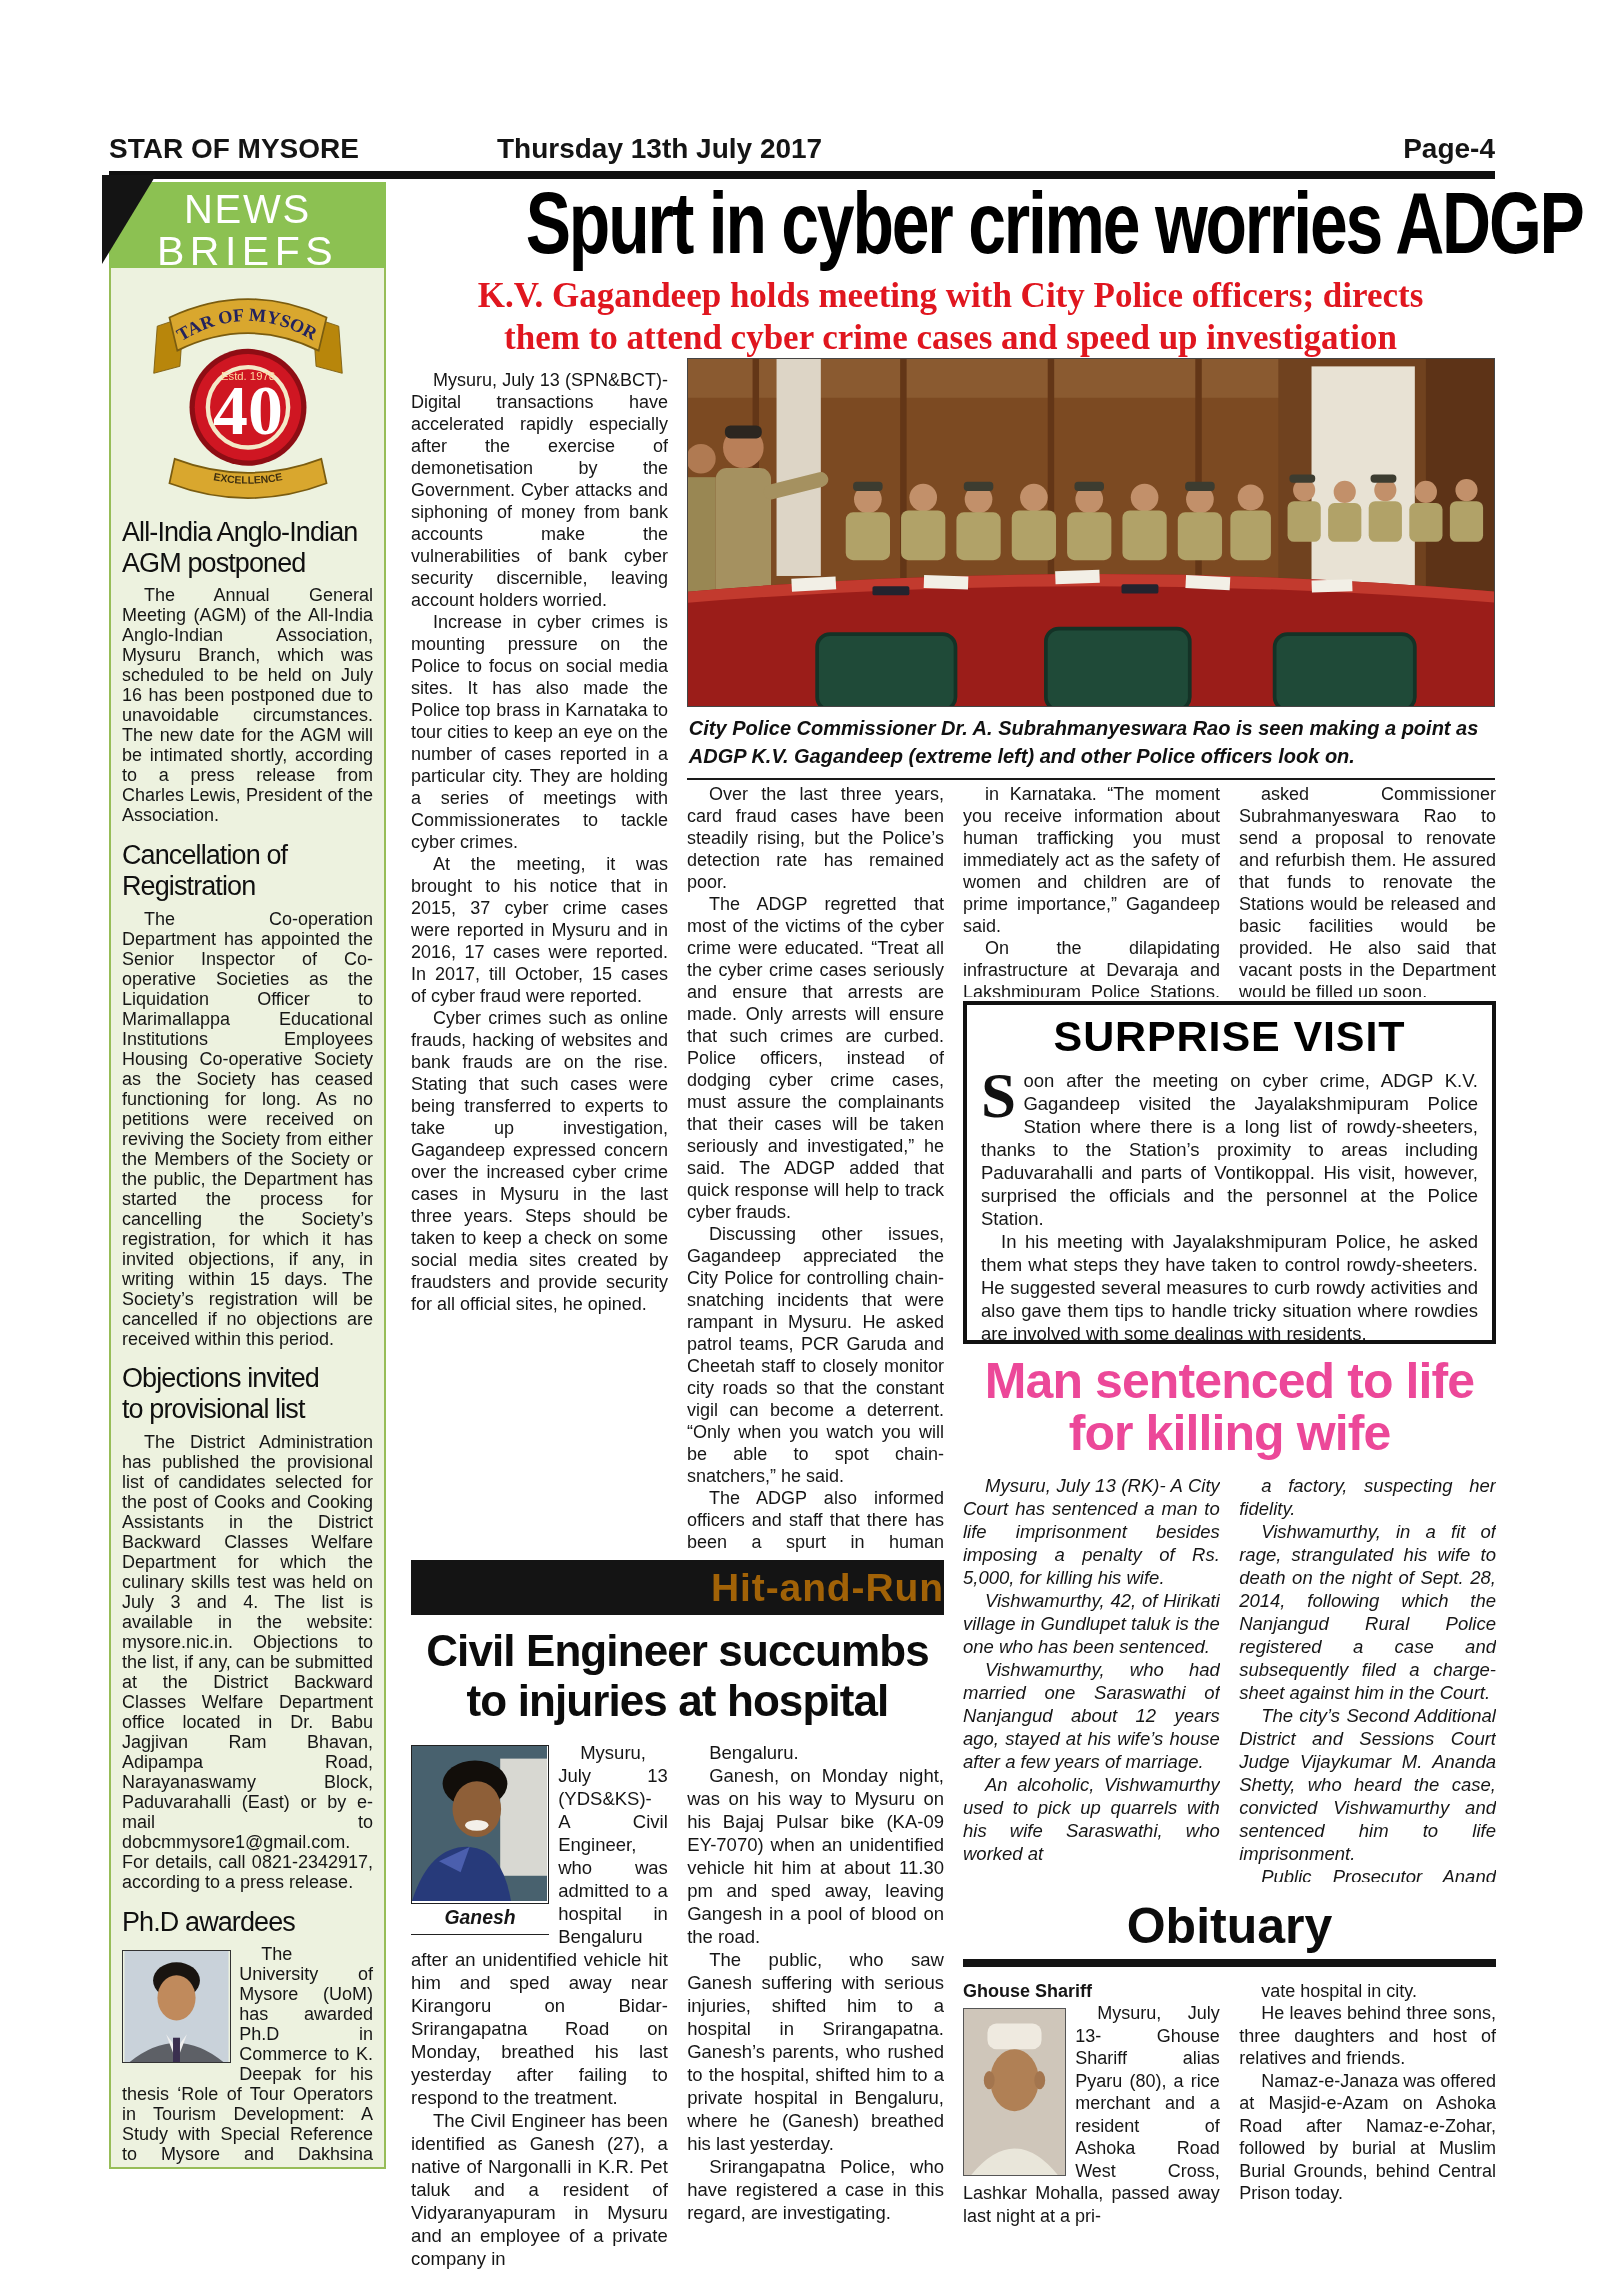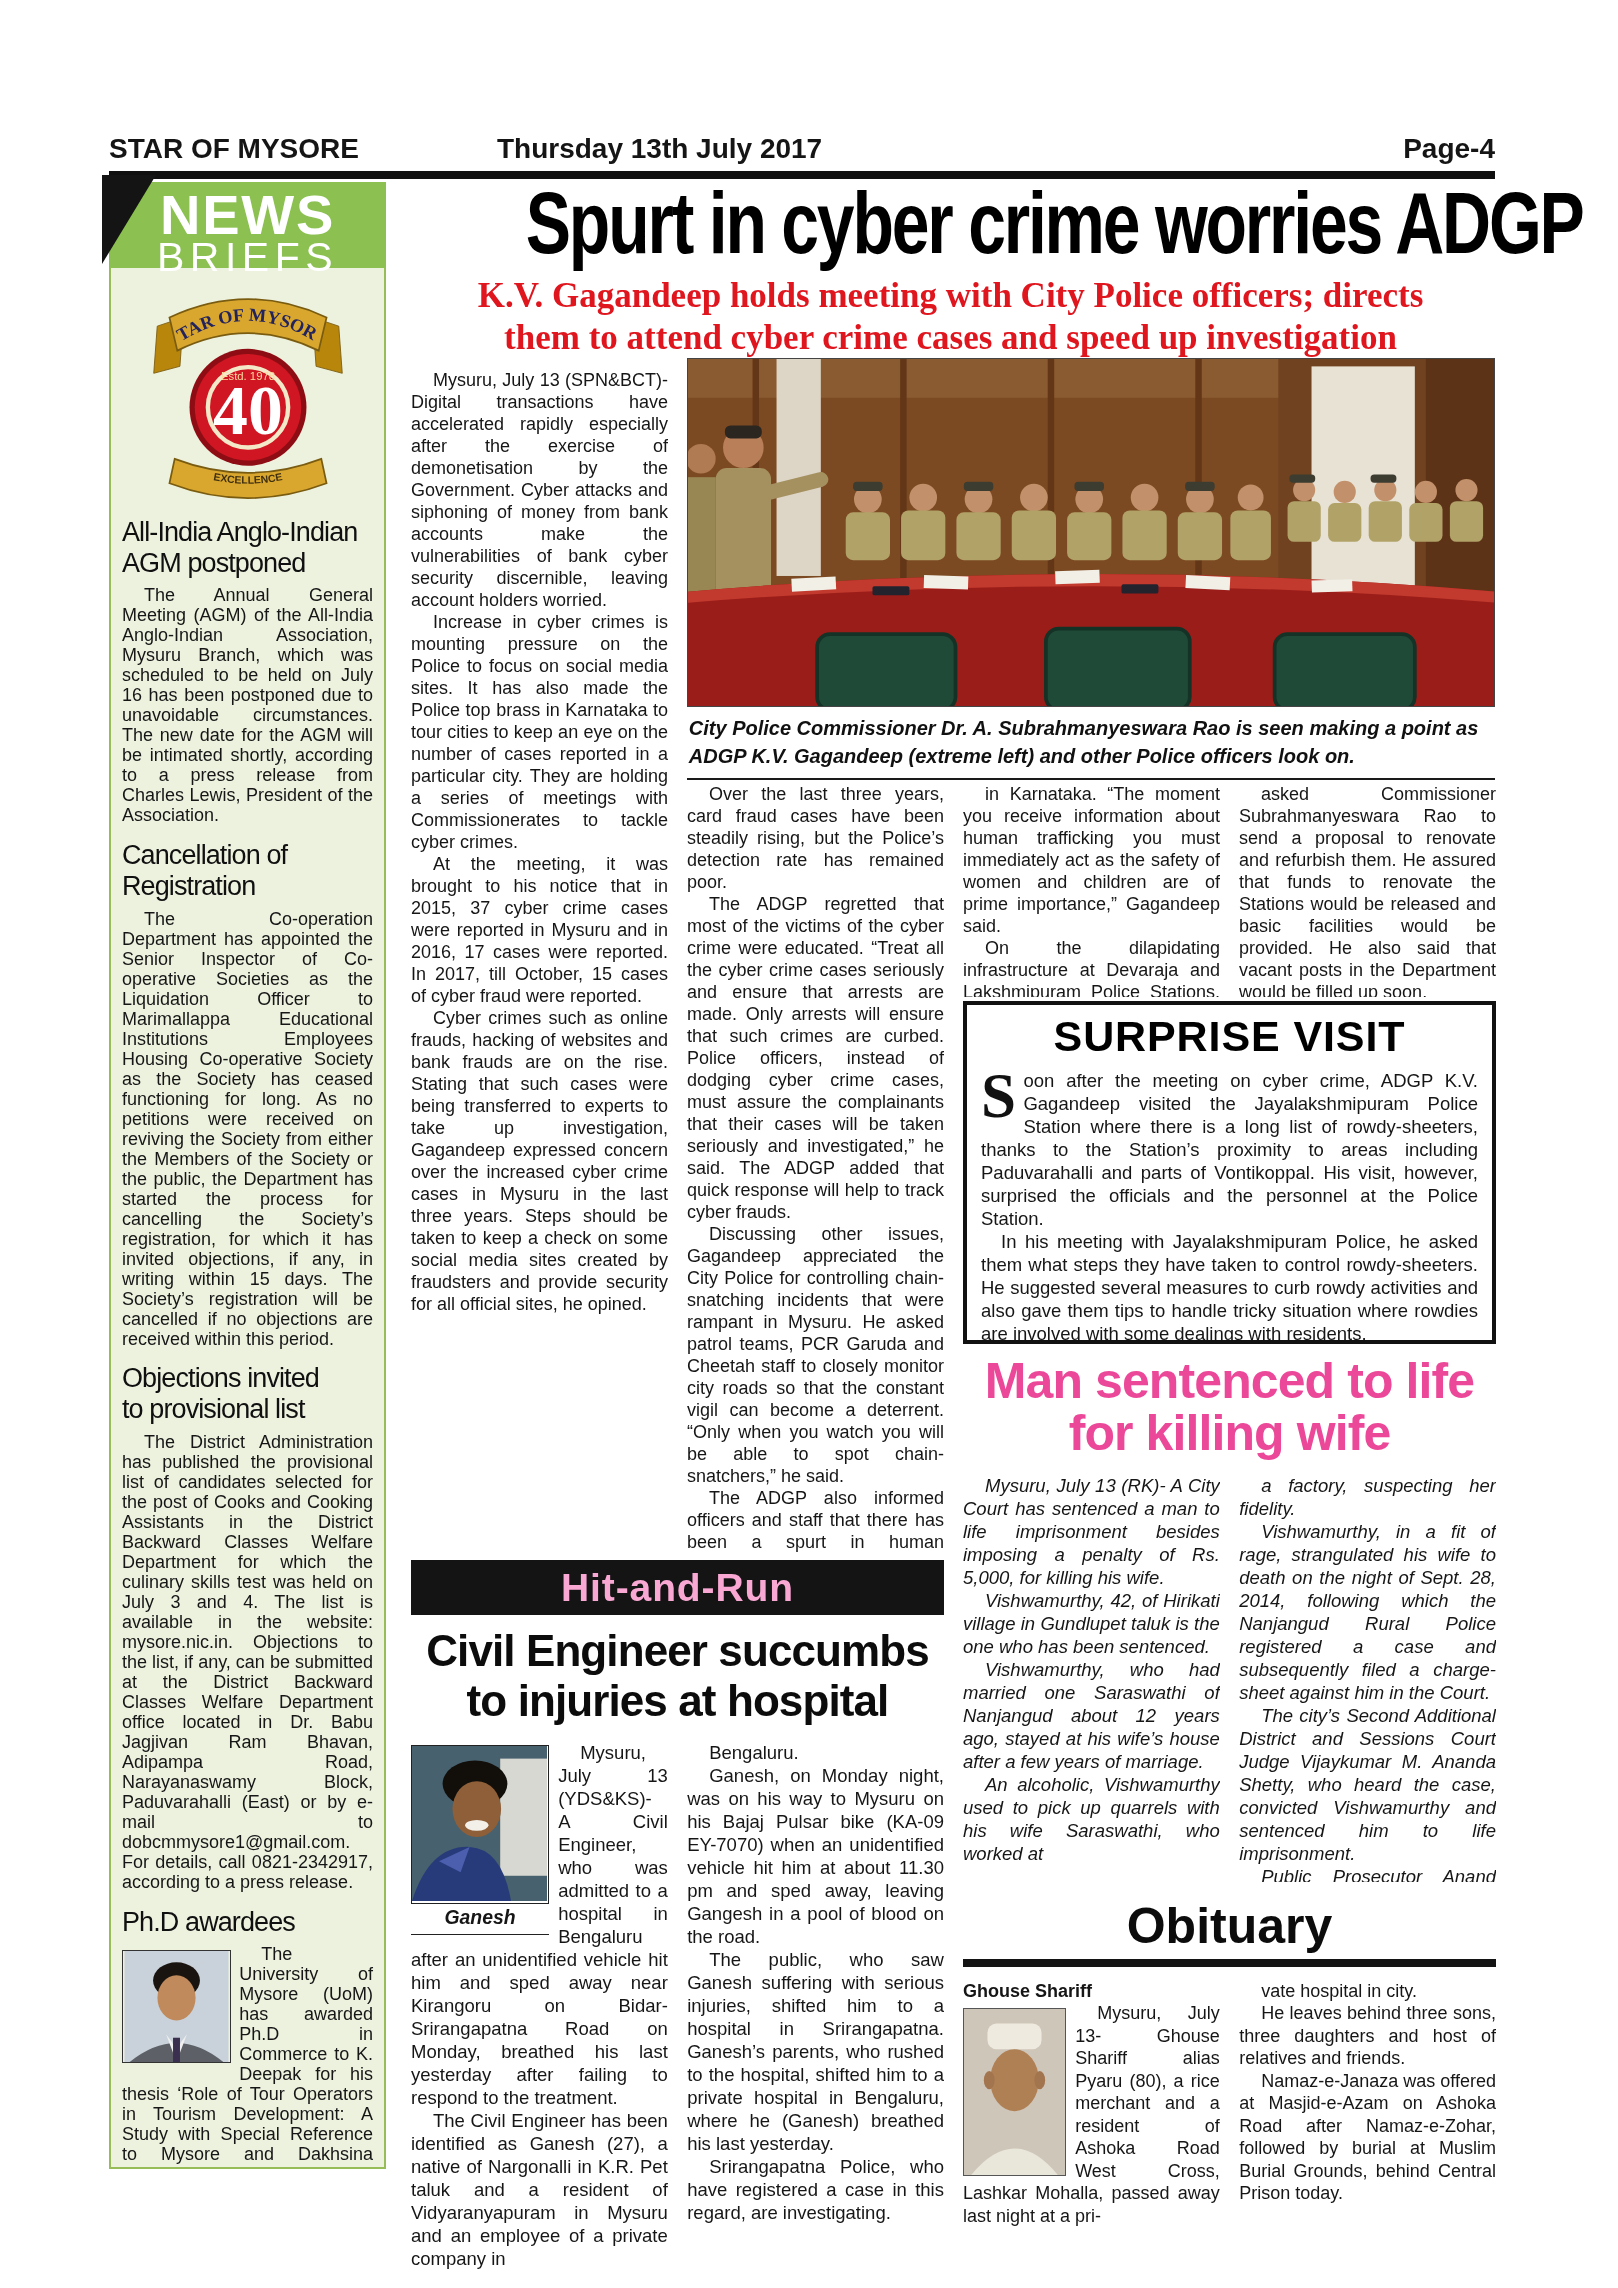--- a/index.html
+++ b/index.html
@@ -11,21 +11,21 @@
             border-bottom:8.3px solid #101010;display:flex;align-items:flex-end;
             padding-bottom:5.5px;box-sizing:content-box;font-weight:bold;font-size:28px;}
   .masthead .date{margin-left:138px;}
   .masthead .pageno{margin-left:auto;}
 
   
   .briefs{position:absolute;left:109px;top:182px;width:277px;}
   .briefs-head{position:relative;height:86px;background:#8cc152;color:#fff;text-align:center;overflow:visible;}
   .corner{position:absolute;left:-7.4px;top:-7.4px;width:0;height:0;
           border-left:54px solid #141414;border-bottom:89px solid transparent;}
-  .bh1{font-size:56px;font-weight:700;letter-spacing:1.8px;line-height:46px;padding-top:10px;}
+  .bh1{font-size:40px;font-weight:400;letter-spacing:1.8px;line-height:46px;padding-top:4px;}
   .bh2{font-size:41px;font-weight:400;letter-spacing:5.5px;line-height:39px;}
   .briefs-body{box-sizing:border-box;height:1901px;background:#edf2df;
                border:2.8px solid #97bd58;border-top:none;padding:7.4px 11px;overflow:hidden;}
   .logo-wrap{width:192px;margin:3.7px auto 0;}
   .brief-h{font-size:27px;line-height:31px;font-weight:400;letter-spacing:-0.9px;
            color:#101010;margin:14.8px 0 6.5px;white-space:nowrap;}
   .brief-p{font-size:18px;line-height:20px;text-align:justify;text-indent:22px;margin:0;color:#161616;}
   .phd-fig{float:left;width:109px;margin:5.5px 8.3px 2.8px 0;}
   .phd-fig svg{display:block;border:1.8px solid #333;box-sizing:border-box;width:100%;}
 
@@ -63,21 +63,21 @@
   .man{position:absolute;left:963px;top:1355px;width:533px;height:543px;overflow:hidden;}
   .man h2{font-size:50px;line-height:52px;font-weight:800;text-align:center;
           letter-spacing:-0.9px;margin:0 0 14.8px;color:#ec4899;}
   .cols{display:flex;gap:19.4px;}
   .mcol{width:257px;overflow:hidden;}
   .man .mcol{height:408px;}
   .man p{font-size:18.5px;line-height:23px;font-style:italic;}
 
   
   .hit{position:absolute;left:411px;top:1560px;width:533px;height:720px;overflow:hidden;}
-  .hit-bar{background:#141414;color:#f9a8d4;font-size:39px;font-weight:700;text-align:center;
+  .hit-bar{background:#141414;color:#a16207;font-size:39px;font-weight:700;text-align:right;
            height:55px;line-height:55px;letter-spacing:0.9px;}
   .hit h2{font-size:44px;line-height:50px;font-weight:800;text-align:center;
           margin:11px 0 14.8px;letter-spacing:-0.9px;color:#0c0c0c;}
   .hit p{font-size:18.5px;line-height:23px;}
   .ganesh-fig{float:left;width:138px;margin:4.6px 9.2px 1.8px 0;}
   .ganesh-img{display:block;width:138px;height:159px;border:1.8px solid #222;box-sizing:border-box;}
   .ganesh-img svg{display:block;}
   .ganesh-cap{display:block;font-size:19.4px;font-weight:700;font-style:italic;text-align:center;
               border-bottom:1.8px solid #222;padding:1.8px 0 4.6px;text-indent:0;}
 

